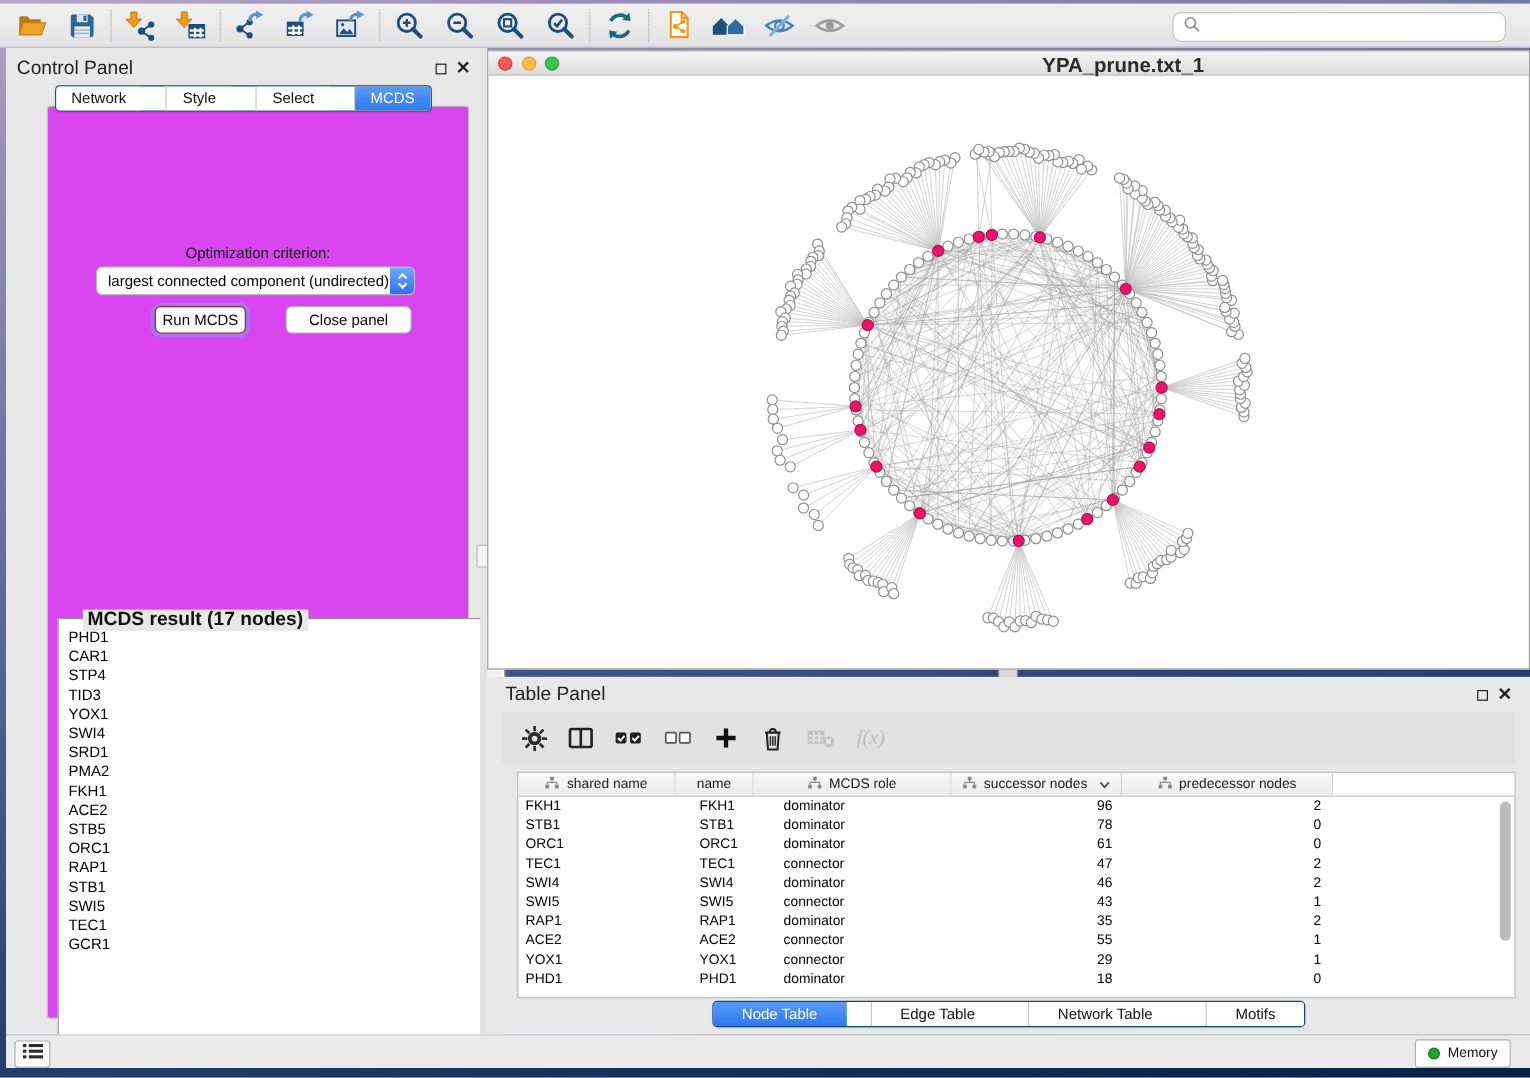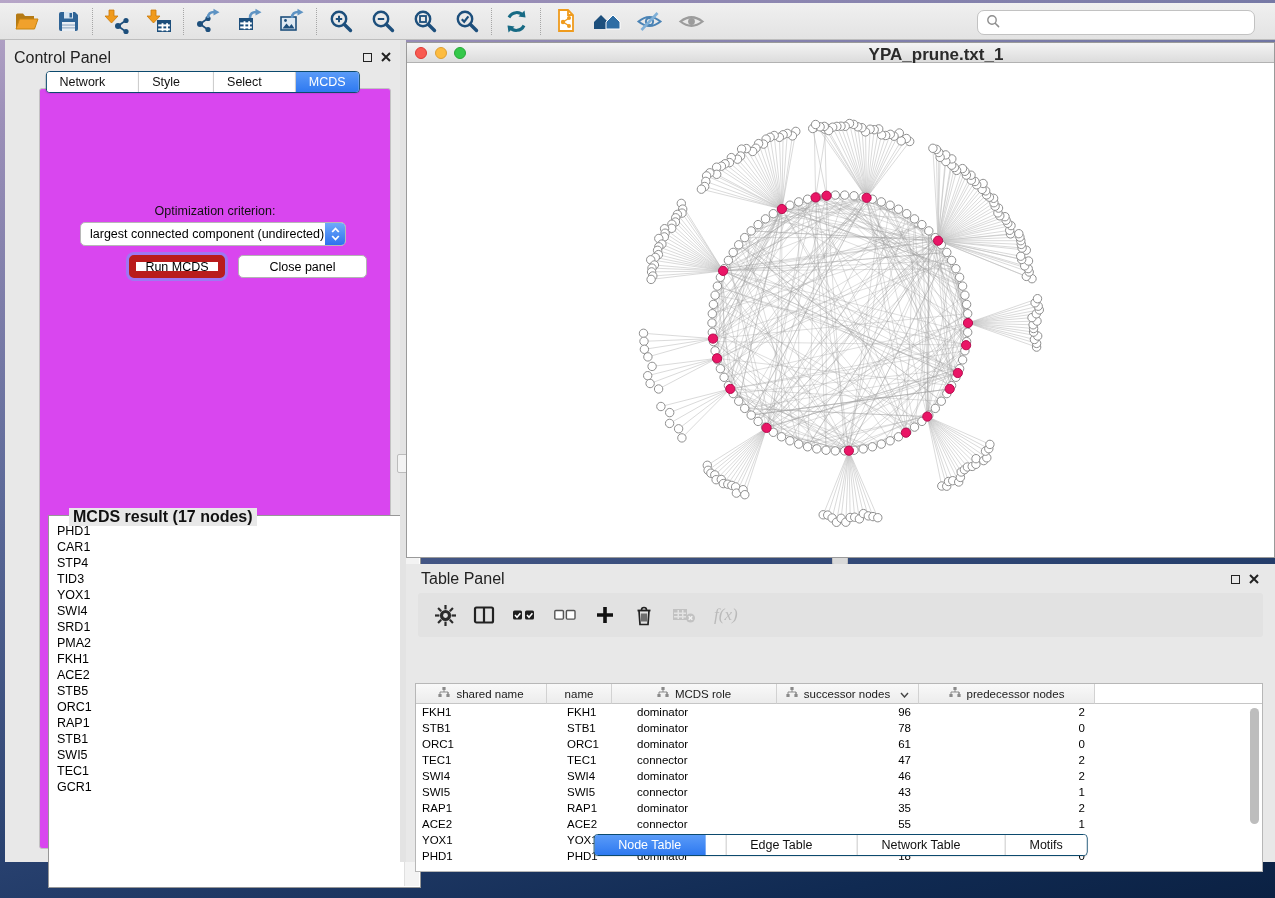--- a/index.html
+++ b/index.html
@@ -38,22 +38,22 @@
   .seg-bar{display:inline-flex;border:1px solid #0c4a6e;border-radius:4px;overflow:hidden;background:#fff;box-shadow:0 1px 1px rgba(0,0,0,.08);gap:20px;}
   #cp-tabs{top:31px;left:50%;transform:translateX(-50%);z-index:3;}
   .seg{padding:3px 13px;font-size:12.5px;color:#111;background:#fff;border-left:1px solid #c9c9c9;cursor:default;white-space:nowrap;}
   .seg:first-child{border-left:none;}
   .seg.active{background:linear-gradient(#5a9bf8,#2e79f0);color:#fff;}
   #opt-label{top:115px;left:0;right:0;text-align:center;font-size:12.5px;color:#111;}
   #criterion-select{left:40px;right:44px;top:133px;height:24px;background:#fff;border:1px solid #b7b7b7;border-radius:5px;display:flex;align-items:center;box-sizing:border-box;}
   #criterion-select .val{flex:1;font-size:12.5px;padding-left:9px;color:#000;white-space:nowrap;}
   #criterion-select .stepper{width:20px;align-self:stretch;background:linear-gradient(#6fabfa,#2e71ee);border-radius:0 4px 4px 0;display:flex;align-items:center;justify-content:center;margin:0;}
   .push-btn{height:23px;background:#fff;border:1px solid #b3b3b3;border-radius:5px;font-size:12.5px;font-family:"Liberation Sans",sans-serif;display:flex;align-items:center;justify-content:center;box-sizing:border-box;}
-  #run-btn{left:89px;top:166px;width:96px;border:7px solid #b91c1c;box-shadow:0 0 0 3px rgba(110,160,245,.55);text-align:right;}
-  #closepanel-btn{left:198px;top:166px;width:129px;}
+  #run-btn{left:89px;top:166px;width:76px;border:1px solid #b91c1c;box-shadow:0 0 0 3px rgba(110,160,245,.55);text-align:right;}
+  #closepanel-btn{left:198px;top:166px;width:105px;}
   #result-box{left:8px;top:426px;width:371px;height:371px;border:1px solid #979797;background:#fff;}
   #result-label{top:-8px;left:20px;background:#e8e8e8;padding:0 4px;font-size:16px;color:#111;font-weight:bold;}
   #result-list{position:absolute;inset:1px 16px 1px 1px;padding:6px 0 0 7px;overflow:hidden;}
   .result-item{font-size:12.5px;height:16px;line-height:16px;color:#000;}
   #result-scroll{position:absolute;top:1px;bottom:1px;right:1px;width:14px;background:#f3f3f3;border-left:1px solid #e0e0e0;}
 
   
   #v-split{top:40px;left:400px;width:6px;height:822px;background:#e3e3e3;}
   #v-grip{top:414px;left:-3px;width:11px;height:17px;background:#f3f3f3;border:1px solid #bcbcbc;border-radius:2px;}
   #h-grip{top:556px;left:832px;width:14px;height:7px;background:#d9d9d9;border:1px solid #c0c0c0;border-radius:2px;}
@@ -67,21 +67,21 @@
   #graph-svg{position:absolute;top:0;left:0;}
 
   
   #table-panel{top:564px;left:406px;right:0;height:298px;background:#e8e8e8;}
   #tp-title{left:15px;top:6px;}
   #tp-winicons{right:16px;top:6px;}
   #tp-toolbar{left:12px;right:12px;top:29px;height:44px;background:#e2e2e2;border-radius:3px;display:flex;align-items:center;gap:17px;padding-left:16px;box-sizing:border-box;}
   .tpt-btn{display:flex;align-items:center;justify-content:center;min-width:22px;height:24px;}
   .tpt-btn.disabled{opacity:.55;}
   .fx{font-family:"Liberation Serif",serif;font-style:italic;font-size:17px;color:#9a9a9a;}
-  #node-table{left:9px;right:12px;top:79px;height:189px;background:#fff;border:1px solid #b7b7b7;box-sizing:border-box;overflow:hidden;margin-top:40px;}
+  #node-table{left:25px;right:12px;top:79px;height:189px;background:#fff;border:1px solid #b7b7b7;box-sizing:border-box;overflow:hidden;}
   #nt-header{display:flex;height:20px;}
   .hcell{display:flex;align-items:center;justify-content:center;gap:6px;background:linear-gradient(#f9f9f9,#ececec);border-right:1px solid #d2d2d2;border-bottom:1px solid #c6c6c6;font-size:11.5px;color:#1a1a1a;box-sizing:border-box;white-space:nowrap;overflow:hidden;}
   .hfill{flex:1;background:#fff;border-bottom:1px solid #c6c6c6;}
   .trow{display:flex;height:16px;align-items:center;}
   .tcell{font-size:11.5px;color:#000;box-sizing:border-box;white-space:nowrap;overflow:hidden;}
   #nt-scroll{position:absolute;right:2px;top:24px;bottom:8px;width:11px;}
   #nt-thumb{position:absolute;left:1px;width:9px;top:0;height:116px;background:#bdbdbd;border-radius:5px;}
   #tp-tabs{top:270px;left:50%;transform:translateX(-50%);}
   #tp-tabs .seg{padding:3px 24px;}
 
@@ -830,13 +830,31 @@
         </div>
     </div>
     <div id="tp-tabs" class="abs seg-bar">
         <span class="seg active">Node Table</span>
         <span class="seg">Edge Table</span>
         <span class="seg">Network Table</span>
         <span class="seg">Motifs</span>
       </div>
   </div>
 
+  <div id="status-bar" class="abs">
+    <div id="list-btn" class="abs">
+      <span id="list-ico"><svg width="17" height="14" viewBox="0 0 17 14">
+            <g fill="#2d2d2d">
+              <rect x="0" y="1" width="3" height="2.6"></rect>
+              <rect x="5" y="1" width="12" height="2.6"></rect>
+              <rect x="0" y="5.7" width="3" height="2.6"></rect>
+              <rect x="5" y="5.7" width="12" height="2.6"></rect>
+              <rect x="0" y="10.4" width="3" height="2.6"></rect>
+              <rect x="5" y="10.4" width="12" height="2.6"></rect>
+            </g>
+          </svg></span>
+    </div>
+    <div id="memory-btn" class="abs">
+      <span id="memory-dot"></span>
+      <span>Memory</span>
+    </div>
+  </div>
 </div>
 
 </body></html>

